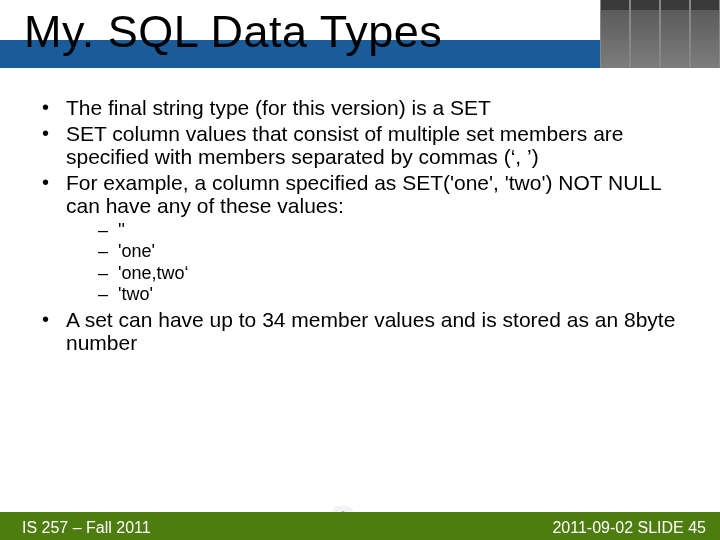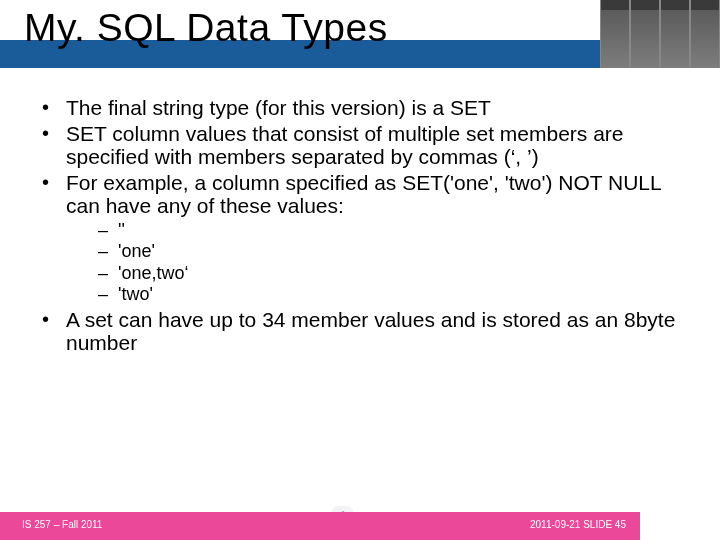--- a/index.html
+++ b/index.html
@@ -1,29 +1,29 @@
 <!DOCTYPE html>
 <html><head>
 <meta charset="utf-8">
 <style>
   html,body{margin:0;padding:0;width:720px;height:540px;font-family:Arial,Helvetica,sans-serif;background:#fff;overflow:hidden}
   .slide{position:relative;width:720px;height:540px}
   .titlebar{position:relative;height:72px}
   .title-strip{position:absolute;left:0;top:40px;width:720px;height:28px;background:#1a5c99}
-  .title-text{position:absolute;left:24px;top:6px;font-size:39px;font-weight:400;color:#000;letter-spacing:0.5px}
+  .title-text{position:absolute;left:24px;top:6px;font-size:45px;font-weight:400;color:#000;letter-spacing:0.5px}
   .archimg{position:absolute;right:0;top:0;width:120px;height:68px;background:#888;display:flex}
   .archimg .col{flex:1;background:linear-gradient(#5b5b5b,#7d7d7d);margin:0 1px;border-top:10px solid #3a3a3a}
   .body{position:absolute;left:34px;top:92px;width:660px;color:#000;font-size:21px;line-height:1.12}
   ul.top{list-style:none;margin:4px;padding:0}
   ul.top>li{position:relative;padding-left:28px;margin:0 0 2px 0}
   ul.top>li::before{content:"•";position:absolute;left:4px;top:0;font-size:20px}
   ul.sub{list-style:none;margin:2px 0 2px 0;padding:0}
   ul.sub>li{position:relative;padding-left:52px;font-size:18px;line-height:1.2}
   ul.sub>li::before{content:"–";position:absolute;left:32px;top:0}
-  .footer{position:absolute;left:0;bottom:0;width:640px;height:28px;background:#ec4899;color:#fff;font-size:10px}
+  .footer{position:absolute;left:0;bottom:0;width:720px;height:28px;background:#4d7c0f;color:#fff;font-size:16px}
   .footer .course{position:absolute;left:22px;top:7px}
   .footer .date{position:absolute;right:14px;top:7px}
   .footer-logo{position:absolute;left:332px;bottom:4px;width:170px;height:30px;display:flex;align-items:flex-end;gap:6px}
   .logo-badge{width:22px;height:30px;border-radius:6px 6px 10px 10px;background:#f3f3f6;display:flex;align-items:center;justify-content:center}
   .logo-badge svg{display:block}
   .logo-text{color:#fff;font-size:9px;line-height:1;padding-bottom:4px;letter-spacing:0.3px}
 </style>
 </head>
 <body>
 
@@ -62,16 +62,16 @@
       <svg width="14" height="22" viewBox="0 0 14 22">
         <circle cx="7" cy="4" r="2.4" fill="#1a5c99"></circle>
         <path d="M7 8 C3 10 3 20 7 21 C11 20 11 10 7 8 Z" fill="#1a5c99"></path>
       </svg>
     </div>
     <div class="logo-text">UC Berkeley School of Information</div>
   </div>
 
   <div class="footer">
     <div class="course">IS 257 – Fall 2011</div>
-    <div class="date">2011-09-21 SLIDE 45</div>
+    <div class="date">2011-09-02 SLIDE 45</div>
   </div>
 
 </div>
 
 </body></html>

